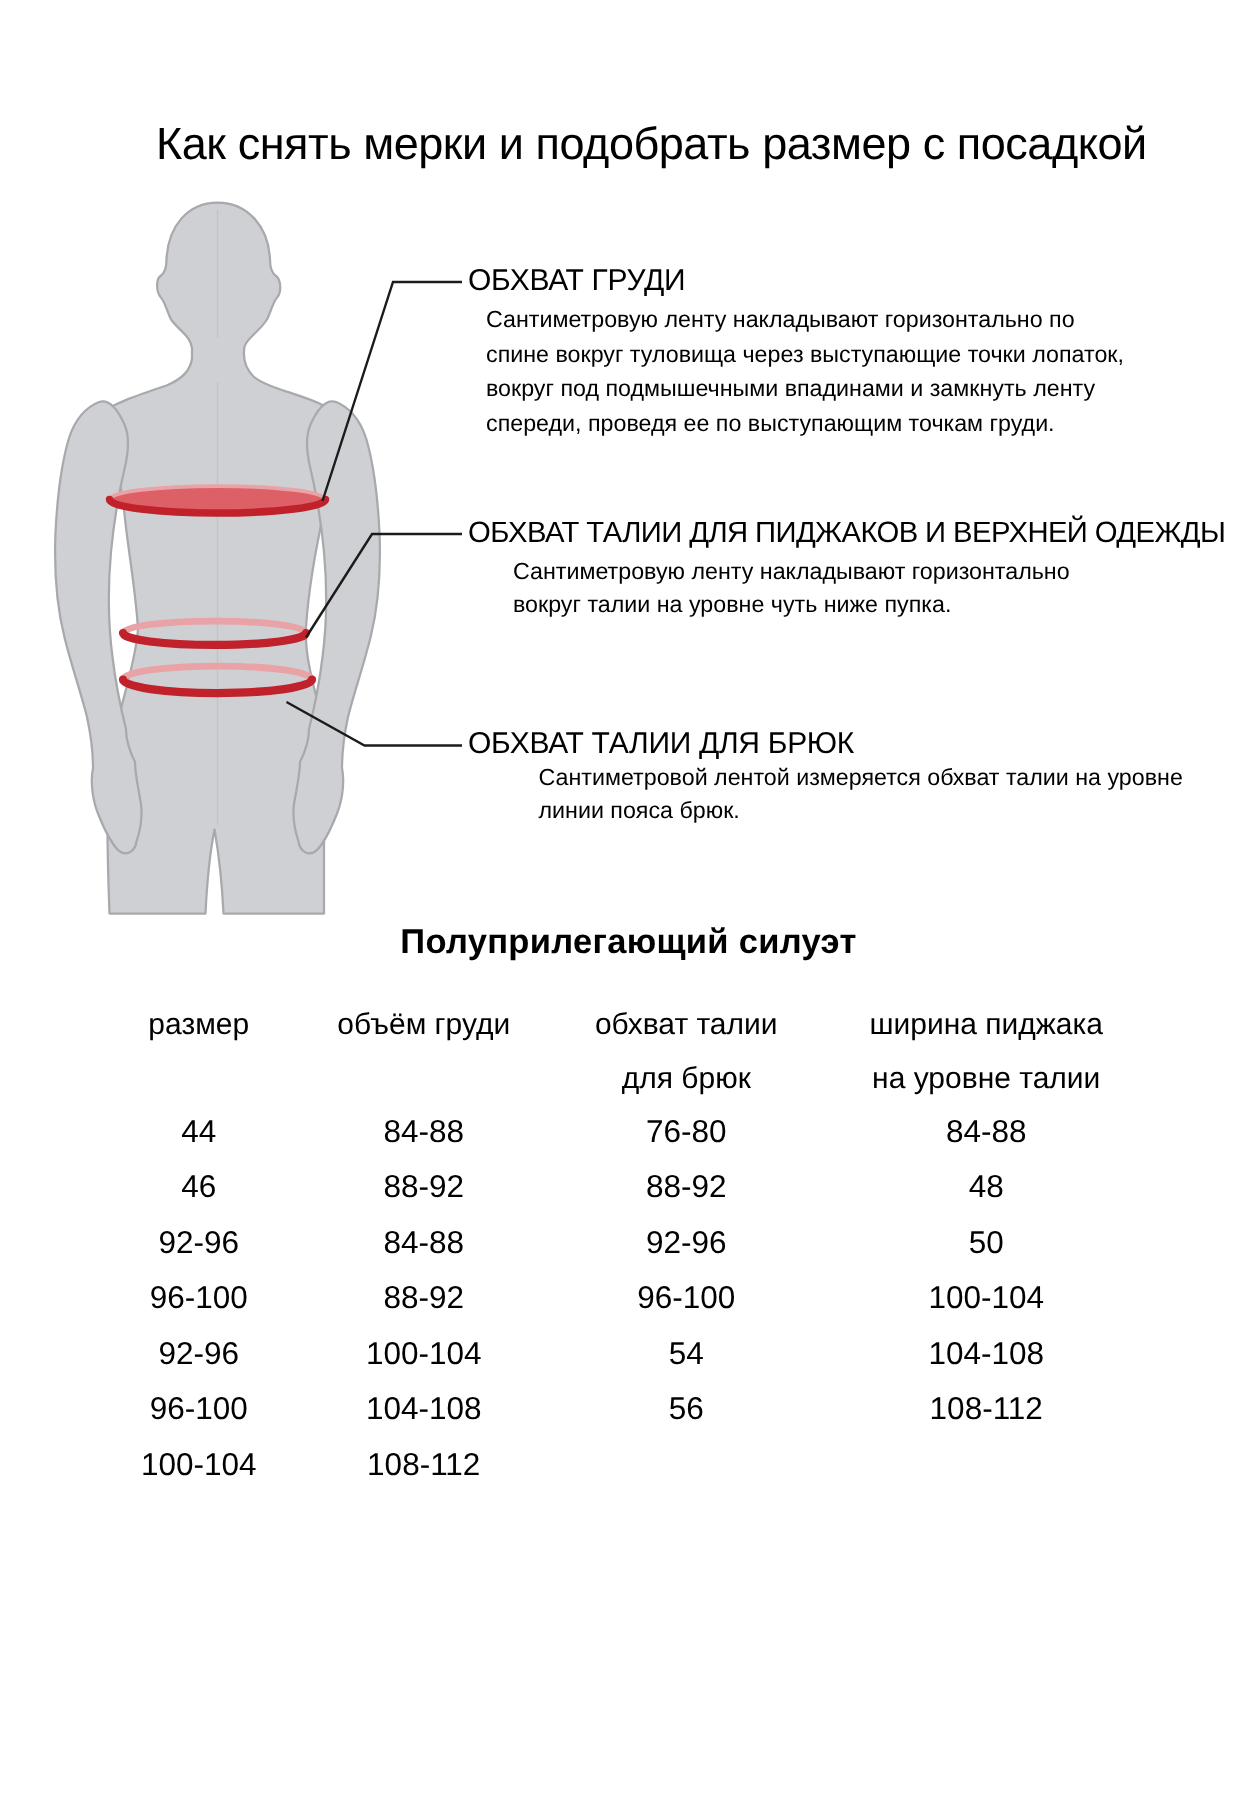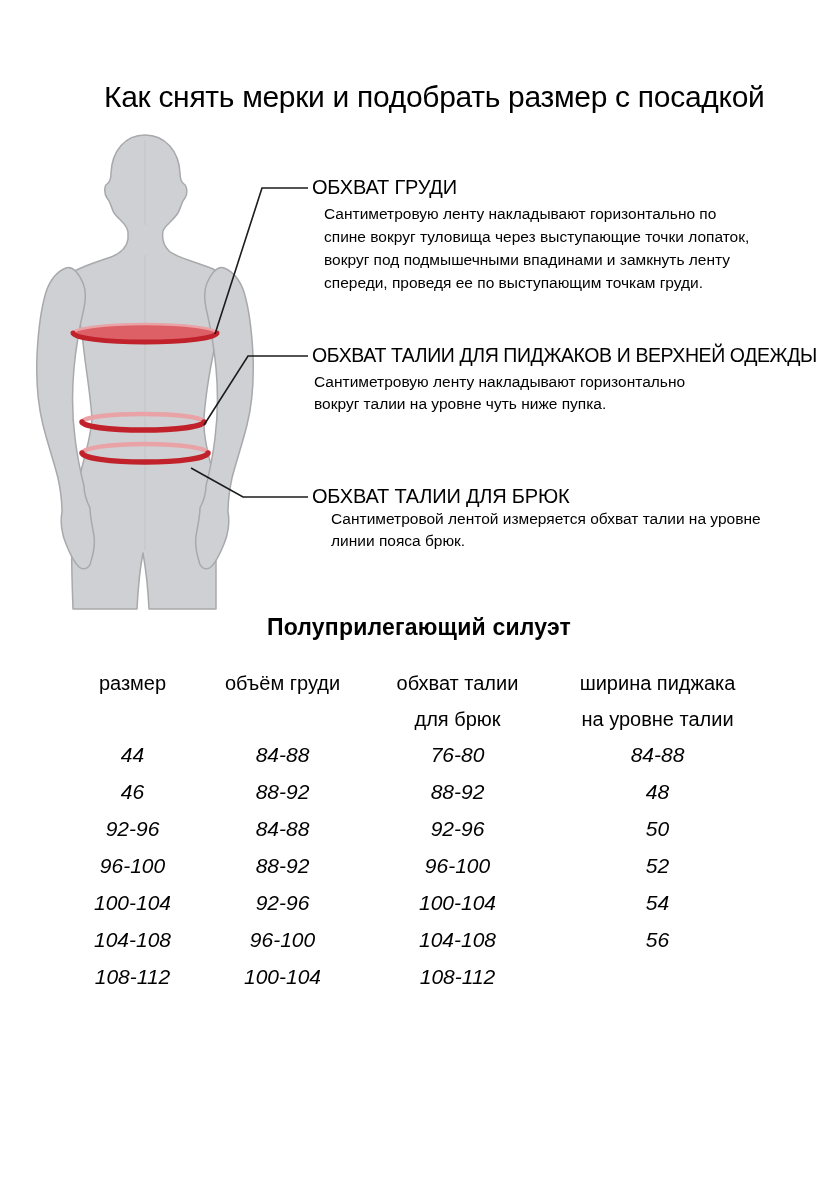--- a/index.html
+++ b/index.html
@@ -13,27 +13,27 @@
   
   .figure-wrap{left:0;top:120px;width:310px;height:492px;}
   .body-shape{stroke:#a8a9ac;stroke-width:1.5;stroke-linejoin:round;}
   .midline{stroke:#bfc0c3;stroke-width:1;fill:none;opacity:.8;}
   .band-arc{fill:none;stroke-linecap:round;}
   .leader{fill:none;stroke:#1c1c1c;stroke-width:1.6;}
   
   .m-heading{font-size:20px;letter-spacing:-0.2px;white-space:nowrap;}
   .m-heading.narrow{font-size:19.5px;letter-spacing:-0.4px;}
   .m-body{font-size:15.5px;line-height:23px;white-space:nowrap;}
-  .m-body.lh22{line-height:22px;}
+  .m-body.lh22{line-height:22px;margin-left:28px;}
   
   .table-title{left:40px;top:614px;width:758px;text-align:center;font-size:23px;font-weight:bold;letter-spacing:0.2px;}
   .size-grid{left:65px;top:664px;width:700px;display:grid;grid-template-columns:135px 165px 185px 215px;}
   .size-grid .cell{display:flex;align-items:center;justify-content:center;font-size:21px;white-space:nowrap;}
   .size-grid .hcell{font-size:20px;}
-  .row-h1{height:38px;} .row-h2{height:34px;} .row-d{height:37px;font-style:italic;}
+  .row-h1{height:38px;} .row-h2{height:34px;} .row-d{height:37px;}
 </style>
 </head>
 <body>
 
 <div class="abs page-title">Как снять мерки и подобрать размер с посадкой</div>
 
 <div class="abs figure-wrap">
   <svg width="310" height="492" viewBox="0 0 310 492">
 
     <path class="body-shape" d="M145,15 C165,15 179,31 180,53 C180,59 181,62 184,64 C187,66 188,74 185,78
@@ -125,21 +125,20 @@
   <div class="cell row-d">48</div>
   <div class="cell row-d">92-96</div>
   <div class="cell row-d">84-88</div>
   <div class="cell row-d">92-96</div>
 
   <div class="cell row-d">50</div>
   <div class="cell row-d">96-100</div>
   <div class="cell row-d">88-92</div>
   <div class="cell row-d">96-100</div>
 
-  <div class="cell row-d">52</div>
   <div class="cell row-d">100-104</div>
   <div class="cell row-d">92-96</div>
   <div class="cell row-d">100-104</div>
 
   <div class="cell row-d">54</div>
   <div class="cell row-d">104-108</div>
   <div class="cell row-d">96-100</div>
   <div class="cell row-d">104-108</div>
 
   <div class="cell row-d">56</div>

